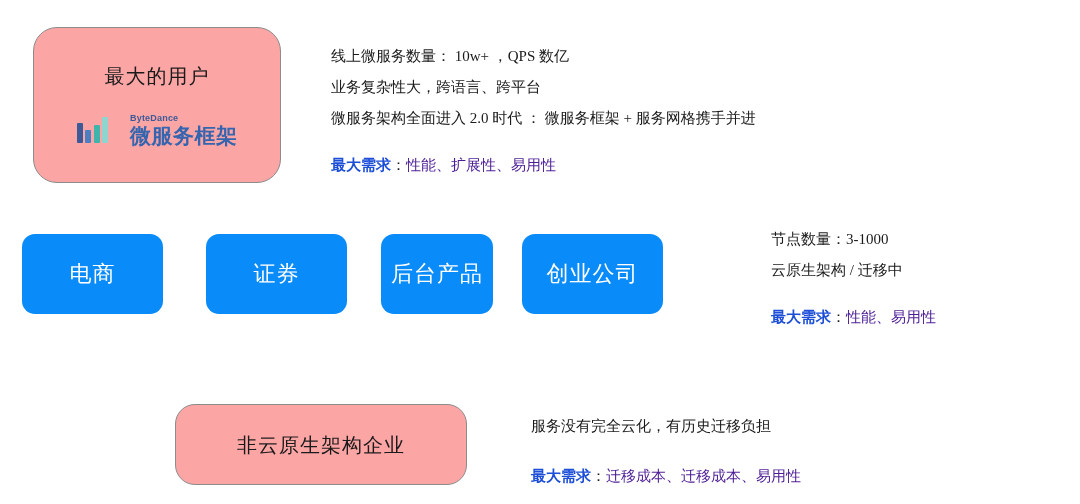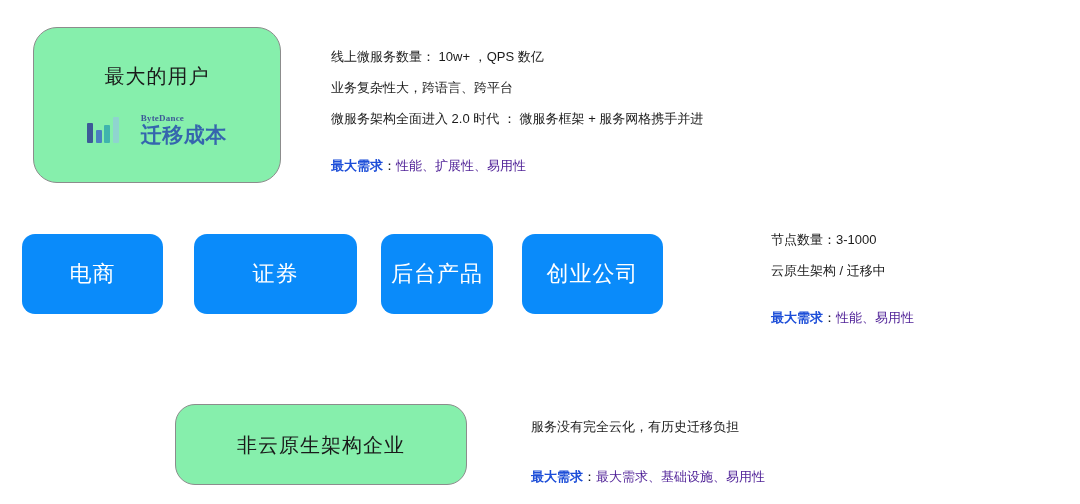--- a/index.html
+++ b/index.html
@@ -19,26 +19,25 @@
     background: #ffffff;
     overflow: hidden;
   }
 
   
   .card {
     position: absolute;
     box-sizing: border-box;
     border: 1.4px solid #8c8c8c;
     border-radius: 22px;
-    background: #86efac;
+    background: #fca5a5;
     display: flex;
     flex-direction: column;
     align-items: center;
     justify-content: center;
-    font-family: Liberation Serif, serif;
   }
   #card-bytedance {
     left: 33px;
     top: 27px;
     width: 248px;
     height: 156px;
     border-radius: 24px;
   }
   #card-legacy {
     left: 175px;
@@ -109,31 +108,32 @@
     display: flex;
     align-items: center;
     justify-content: center;
     font-size: 22px;
     letter-spacing: 1px;
     cursor: pointer;
     border: none;
     font-family: inherit;
   }
   #pill-0 { left: 22px;  top: 234px; width: 141px; }
-  #pill-1 { left: 194px; top: 234px; width: 163px; }
+  #pill-1 { left: 206px; top: 234px; width: 141px; }
   #pill-2 { left: 381px; top: 234px; width: 112px; }
   #pill-3 { left: 522px; top: 234px; width: 141px; }
 
   
   .textblock {
     position: absolute;
-    font-size: 13px;
+    font-size: 15px;
     line-height: 31px;
     color: #1a1a1a;
     white-space: nowrap;
+    font-family: Liberation Serif, serif;
   }
   #text-bytedance { left: 331px; top: 41px; }
   #text-cloud     { left: 771px; top: 224px; }
   #text-legacy    { left: 531px; top: 411px; }
 
   .need-line {
     margin-top: 16px;
   }
   #text-legacy .need-line { margin-top: 19px; }
 
@@ -158,21 +158,21 @@
 
     <div class="logo">
       <span class="logo-bars">
         <i class="b1"></i>
           <i class="b2"></i>
           <i class="b3"></i>
           <i class="b4"></i>
       </span>
       <span class="logo-words">
         <span class="logo-en">ByteDance</span>
-        <span class="logo-cn">迁移成本</span>
+        <span class="logo-cn">微服务框架</span>
       </span>
     </div>
   </div>
 
   <div class="textblock" id="text-bytedance">
     <div>线上微服务数量： 10w+ ，QPS 数亿</div>
     <div>业务复杂性大，跨语言、跨平台</div>
     <div>微服务架构全面进入 2.0 时代 ： 微服务框架 + 服务网格携手并进</div>
     <div class="need-line">
       <span class="need-label">最大需求</span><span class="need-sep">：</span><span class="need-value">性能、扩展性、易用性</span>
@@ -200,17 +200,17 @@
     </div>
   </div>
 
   <div class="card" id="card-legacy">
     <div class="card-title">非云原生架构企业</div>
   </div>
 
   <div class="textblock" id="text-legacy">
     <div>服务没有完全云化，有历史迁移负担</div>
     <div class="need-line">
-      <span class="need-label">最大需求</span><span class="need-sep">：</span><span class="need-value">最大需求、基础设施、易用性</span>
+      <span class="need-label">最大需求</span><span class="need-sep">：</span><span class="need-value">迁移成本、迁移成本、易用性</span>
     </div>
   </div>
 
 </div>
 
 </body></html>

